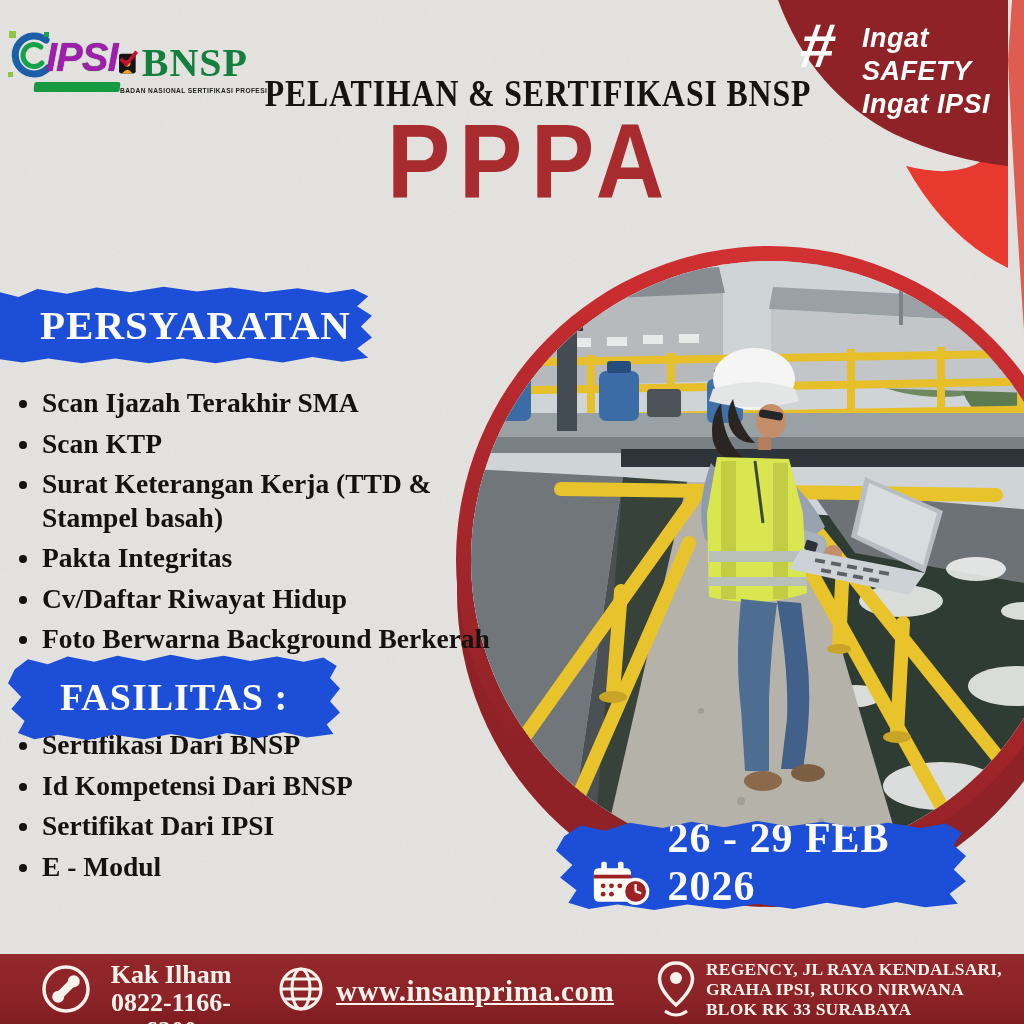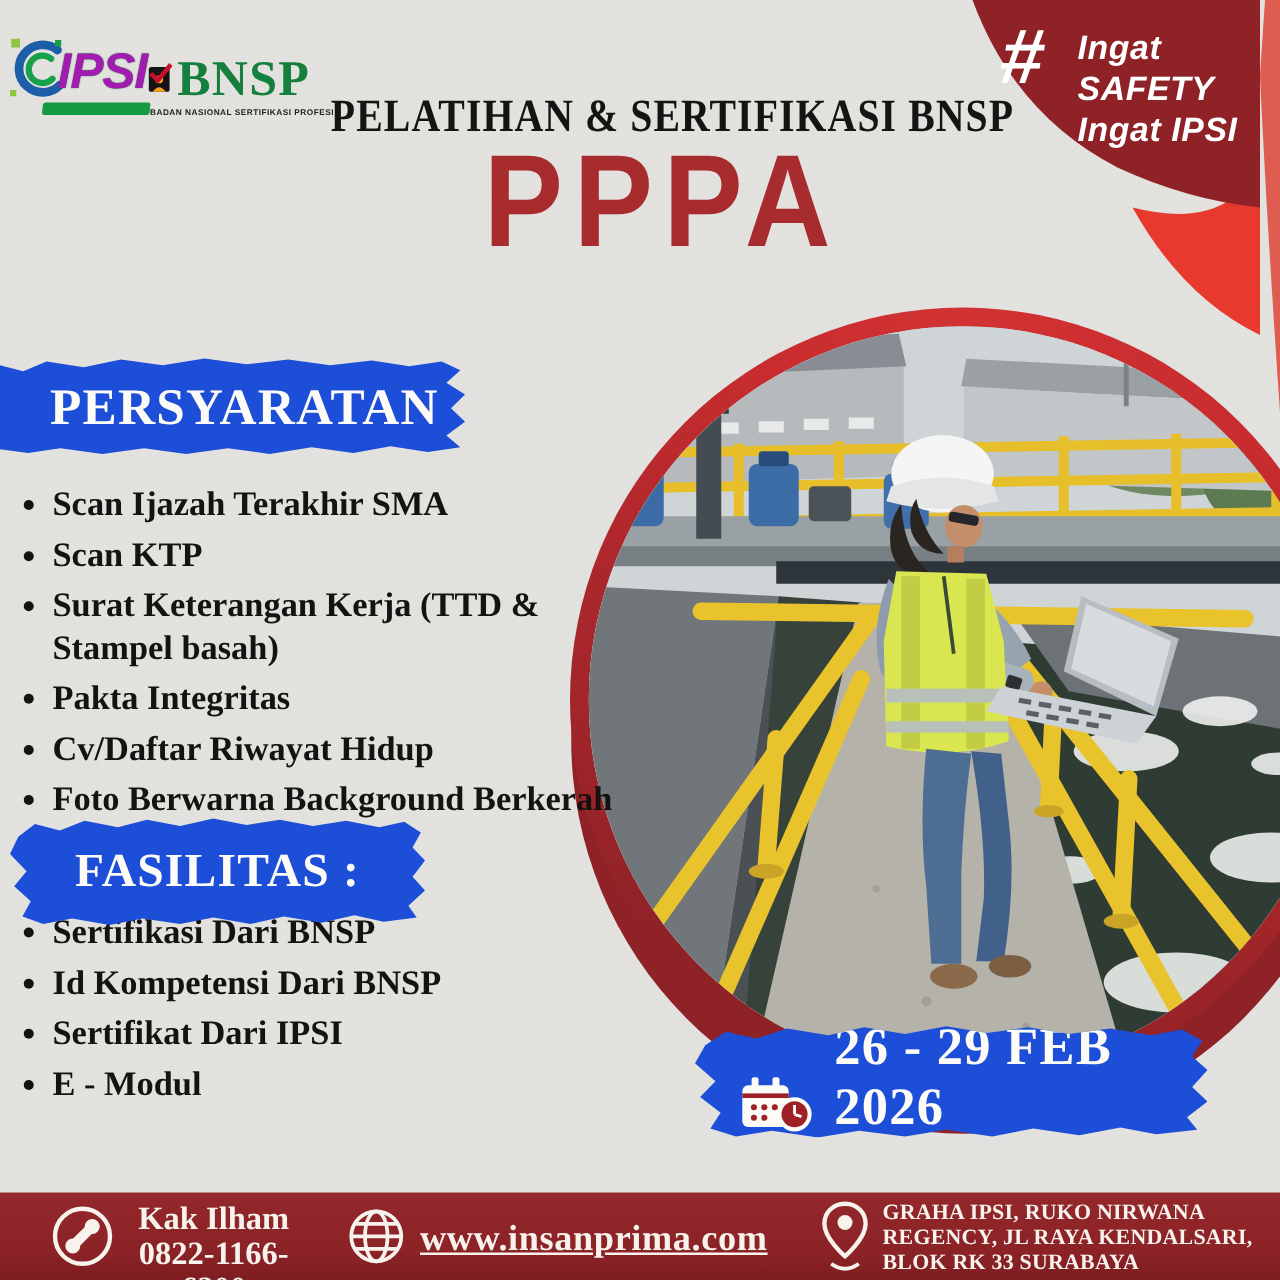--- a/index.html
+++ b/index.html
@@ -337,19 +337,19 @@
       <line x1="8" y1="15" x2="42" y2="15" stroke="#f7f2ec" stroke-width="3"></line>
       <line x1="8" y1="35" x2="42" y2="35" stroke="#f7f2ec" stroke-width="3"></line>
     </svg>
     <div class="f-web">www.insanprima.com</div>
     <svg class="icon-abs" style="left:656px;top:6px;" width="40" height="58" viewBox="0 0 40 58">
       <path d="M20 3 C10 3 3.5 10.5 3.5 19 C3.5 31 20 45 20 45 C20 45 36.5 31 36.5 19 C36.5 10.5 30 3 20 3 Z" stroke="#f7f2ec" stroke-width="3.5" fill="none"></path>
       <circle cx="20" cy="18" r="6" fill="#f7f2ec"></circle>
       <path d="M9 51 q11 8 22 0" stroke="#f7f2ec" stroke-width="3" fill="none"></path>
     </svg>
     <div class="f-addr">
+      <div>REGENCY, JL RAYA KENDALSARI,</div>
       <div>GRAHA IPSI, RUKO NIRWANA</div>
-      <div>REGENCY, JL RAYA KENDALSARI,</div>
       <div>BLOK RK 33 SURABAYA</div>
     </div>
   </div>
 
 </div>
 
 </body></html>

